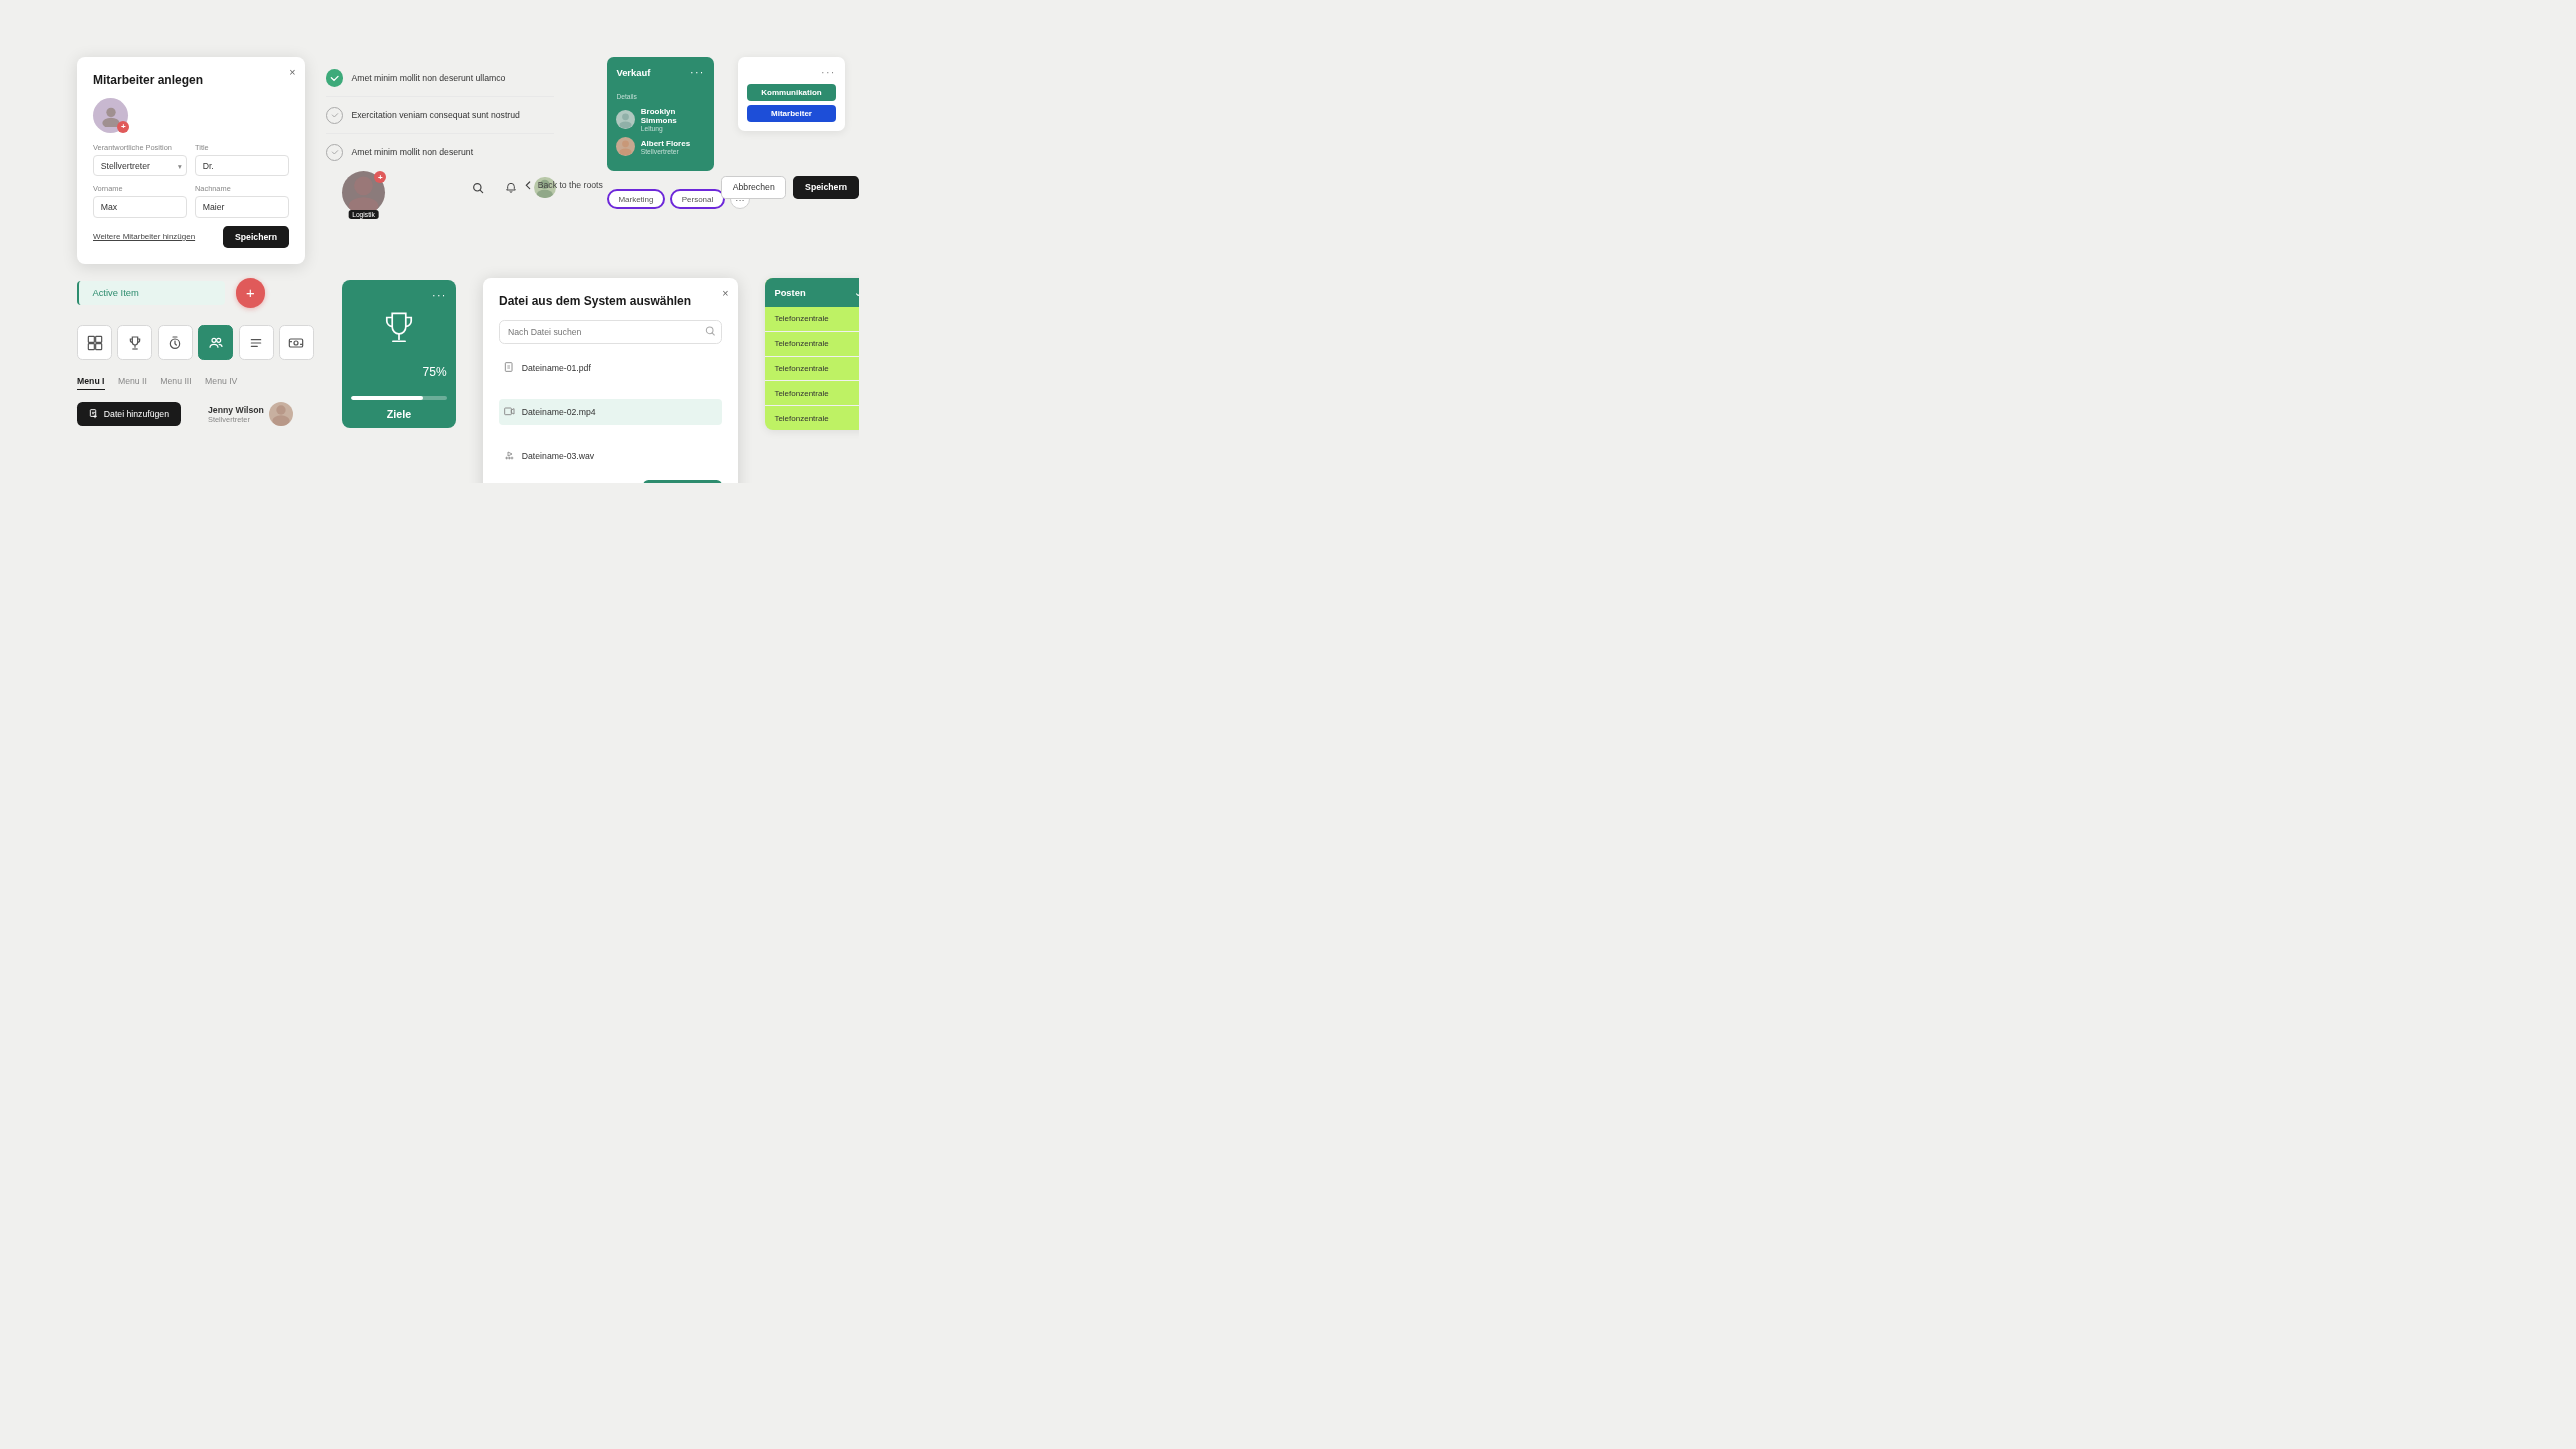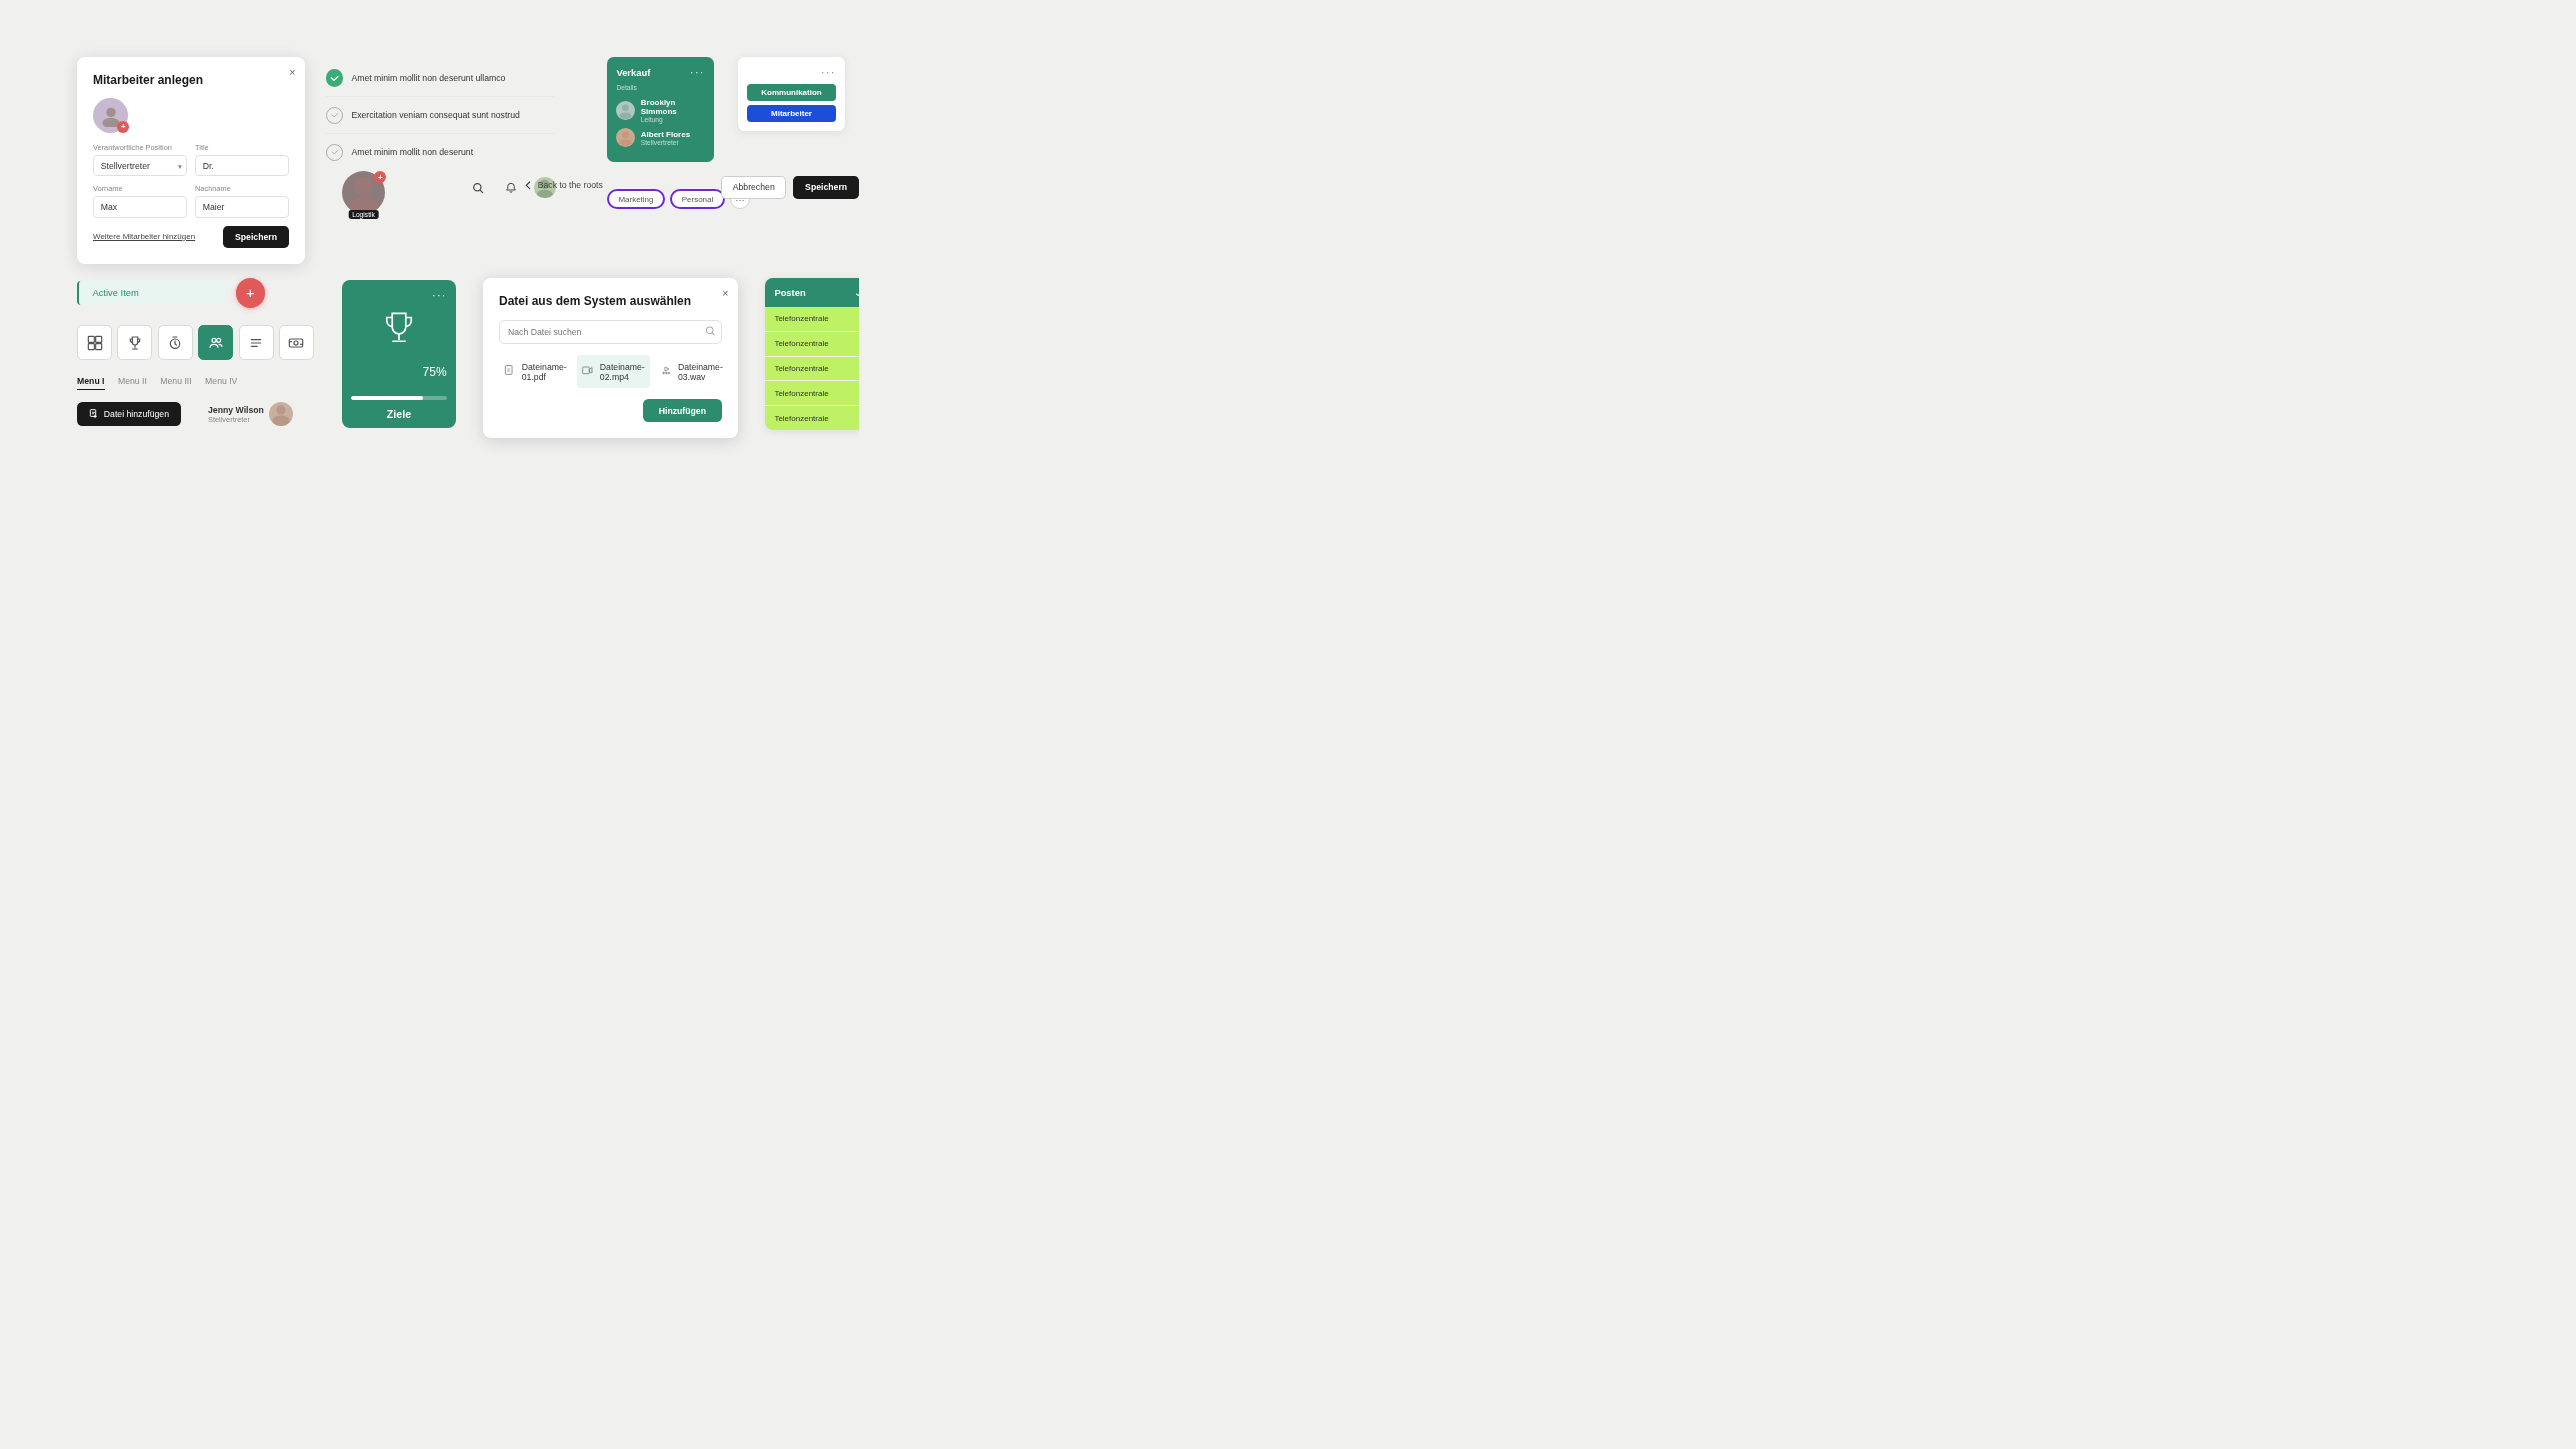--- a/index.html
+++ b/index.html
@@ -181,21 +181,21 @@
       width: 107px;
       background: #2d8c6e;
       border-radius: 6.7px;
       padding: 9.4px;
       color: white;
     }
     .verkauf-header {
       display: flex;
       justify-content: space-between;
       align-items: center;
-      margin-bottom: 6px;
+      margin-bottom: 15px;
     }
     .verkauf-title { font-size: 9.4px; font-weight: 600; }
     .verkauf-dots { font-size: 10.7px; cursor: pointer; letter-spacing: 1.3px; }
     .verkauf-details { font-size: 6.7px; color: rgba(255,255,255,0.7); margin-bottom: 6.7px; }
     .verkauf-person {
       display: flex;
       align-items: center;
       gap: 5.4px;
       margin-bottom: 5.4px;
     }
@@ -540,21 +540,22 @@
     }
     .datei-search-icon {
       position: absolute;
       right: 6.7px; top: 50%;
       transform: translateY(-50%);
       color: #aaa;
       font-size: 9.4px;
     }
     .file-list {
       display: flex;
-      gap: 5px;
+      flex-direction: column;
+      gap: 18px;
     }
     .file-item {
       display: flex;
       align-items: center;
       gap: 6.7px;
       padding: 6.7px 5.4px;
       border-radius: 4px;
       font-size: 8.7px;
       color: #333;
       cursor: pointer;

